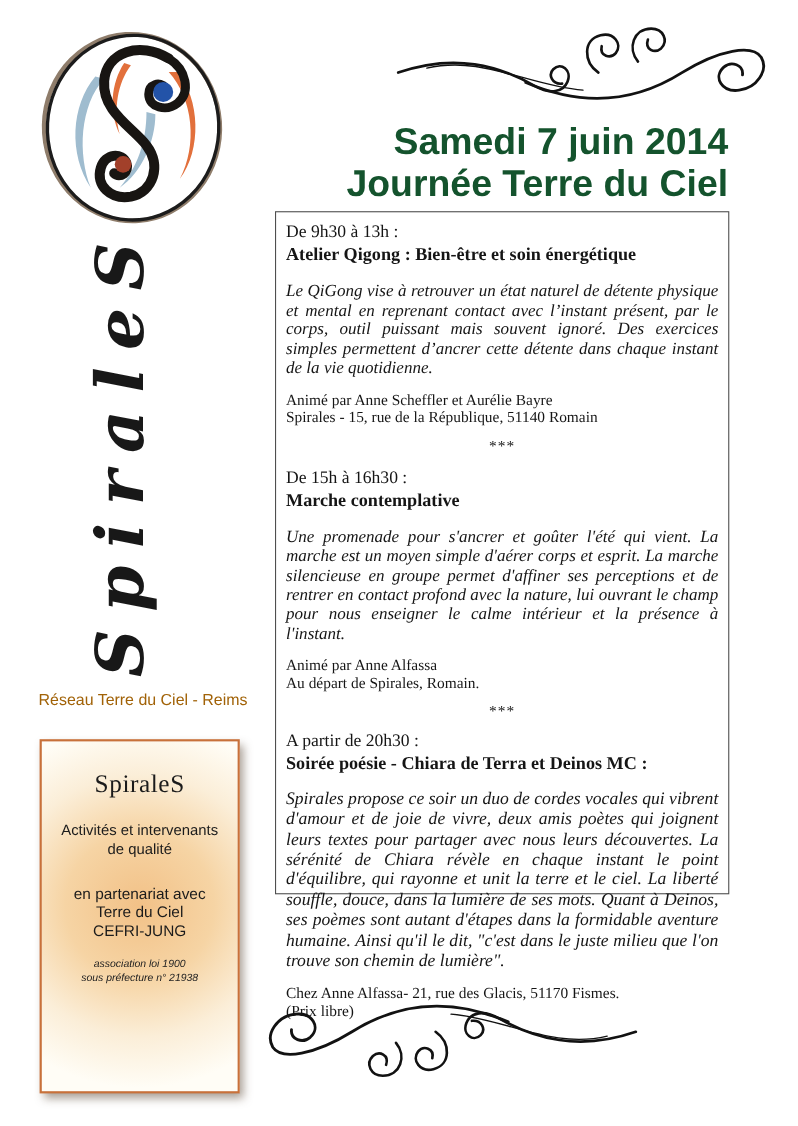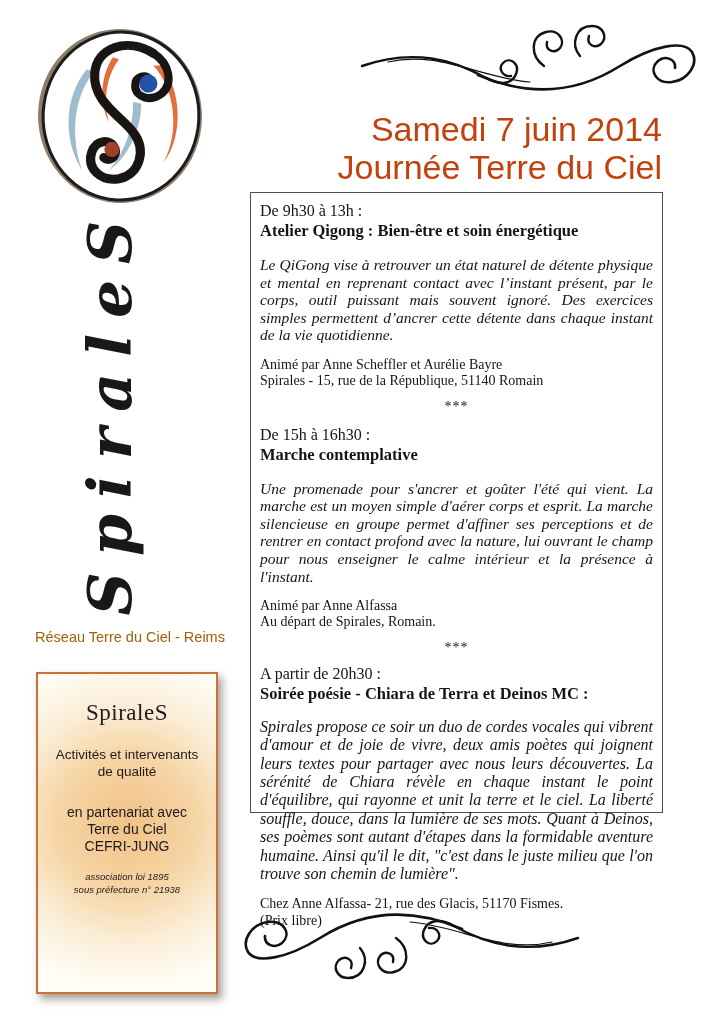--- a/index.html
+++ b/index.html
@@ -31,21 +31,21 @@
   .ib-tagline{margin-top:20px;font-size:13.5px;line-height:17px;}
   .ib-partner{margin-top:24px;font-size:14px;line-height:17px;}
   .ib-contact{margin-top:21px;font-size:17px;line-height:22px;}
   .ib-legal{margin-top:15px;font-size:9.5px;font-style:italic;line-height:13px;color:#222;}
   
   .flourish-top{position:absolute;left:358px;top:20px;width:340px;height:92px;}
   .flourish-bottom{position:absolute;left:242px;top:892px;width:340px;height:92px;transform:rotate(180deg);}
   
   .titles{
     position:absolute;left:250px;top:110px;width:412px;text-align:right;
-    font-family:"Liberation Sans",sans-serif;font-size:34px;line-height:38px;color:#c2410c;
+    font-family:"Liberation Sans",sans-serif;font-size:34px;line-height:38px;color:#14532d;font-weight:bold;
   }
   
   .panel{
     position:absolute;left:250px;top:192px;width:413px;height:621px;box-sizing:border-box;
     border:1.5px solid #4f4f4f;background:#fff;padding:8px 9px 0 9px;
   }
   .ev-time{font-size:16px;line-height:19px;}
   .ev-title{font-size:16.5px;line-height:21px;font-weight:bold;}
   .ev-desc{margin-top:15px;font-size:15.5px;line-height:17.6px;font-style:italic;text-align:justify;}
   .ev-desc.lg{margin-top:14px;font-size:16px;line-height:18.4px;}
@@ -84,21 +84,21 @@
     <div class="ib-tagline">
       <div>Activités et intervenants</div>
       <div>de qualité</div>
     </div>
     <div class="ib-partner">
       <div>en partenariat avec</div>
       <div>Terre du Ciel</div>
       <div>CEFRI-JUNG</div>
     </div>
     <div class="ib-legal">
-      <div>association loi 1895</div>
+      <div>association loi 1900</div>
       <div>sous préfecture n° 21938</div>
     </div>
   </div>
 
   <svg class="flourish-top" viewBox="0 0 340 92" aria-hidden="true">
     <g stroke="#121212" fill="none" stroke-linecap="round">
       <path stroke-width="2.4" d="M4 46 C56 28 96 40 128 58 C142 66 154 64 158 54 C162 44 152 36 145 43 C140 48 144 57 153 56"></path>
       <path stroke-width="2.6" d="M120 55 C178 80 224 70 262 46 C296 25 326 20 334 32 C341 44 330 60 314 62 C298 64 290 50 300 41 C307 35 318 39 317 48"></path>
       <path stroke-width="2.4" d="M186 46 C172 36 172 16 188 12 C200 9 208 20 202 28 C197 34 187 31 189 22"></path>
       <path stroke-width="2.4" d="M222 36 C212 24 218 6 234 6 C245 6 250 17 243 24 C237 29 228 25 231 16"></path>

